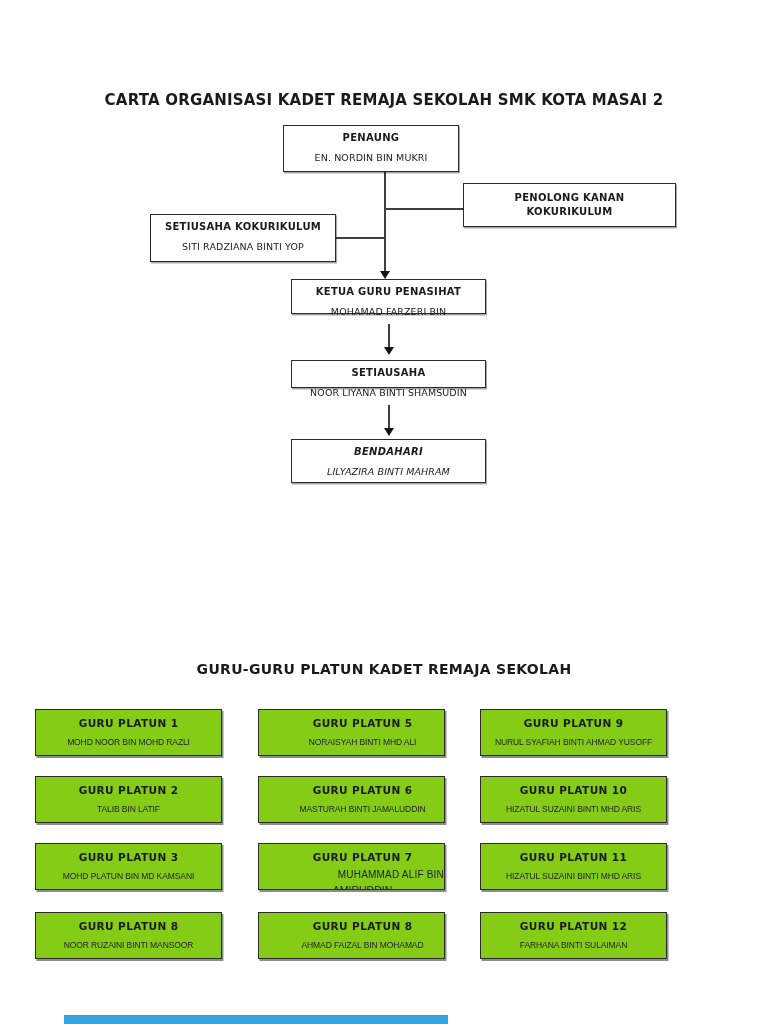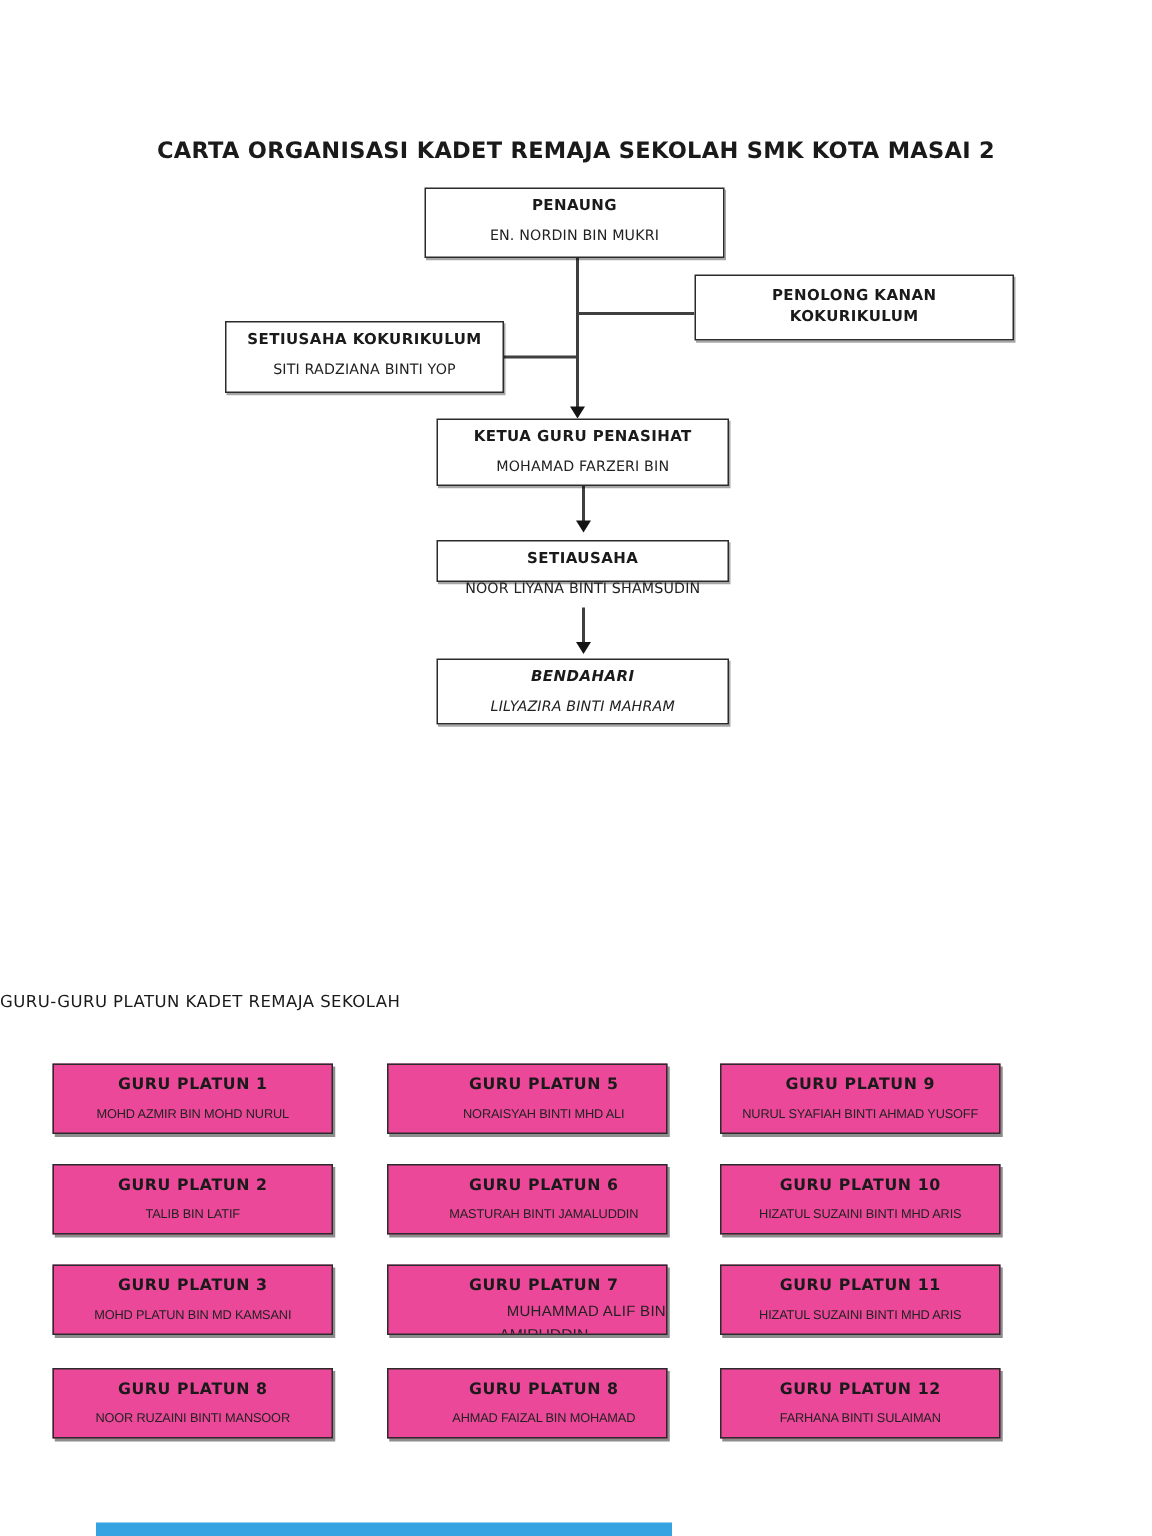--- a/index.html
+++ b/index.html
@@ -21,23 +21,23 @@
     top: 91px;
     text-align: center;
     font-size: 15px;
     font-weight: bold;
     letter-spacing: 0.2px;
   }
   .section-title {
     position: absolute;
     left: 0; right: 0;
     top: 661px;
-    text-align: left;
-    font-size: 11px;
-    font-weight: normal;
+    text-align: center;
+    font-size: 14px;
+    font-weight: bold;
     letter-spacing: 0.3px;
   }
 
   
   .obox {
     position: absolute;
     background: #ffffff;
     border: 1.6px solid #2b2b2b;
     box-shadow: 1px 1.5px 0 rgba(0,0,0,0.35);
     text-align: center;
@@ -47,25 +47,25 @@
     font-size: 10px;
     font-weight: bold;
     letter-spacing: 0.3px;
   }
   .obox .obox-name {
     margin-top: 9px;
     font-size: 9.5px;
     letter-spacing: 0.1px;
     color: #222;
   }
-  #box-penaung        { left: 283px; top: 125px; width: 200px; height: 47px; }
+  #box-penaung        { left: 283px; top: 125px; width: 176px; height: 47px; }
   #box-penolong       { left: 463px; top: 183px; width: 213px; height: 44px; padding-top: 7px; }
   #box-penolong .obox-title { margin-top: 0; line-height: 14px; }
   #box-setiusaha-koku { left: 150px; top: 214px; width: 186px; height: 48px; }
-  #box-ketua          { left: 291px; top: 279px; width: 195px; height: 45px; }
+  #box-ketua          { left: 291px; top: 279px; width: 195px; height: 35px; }
   #box-setiausaha     { left: 291px; top: 360px; width: 195px; height: 28px; }
   #box-bendahari      { left: 291px; top: 439px; width: 195px; height: 44px; font-style: italic; }
 
   
   .cline { position: absolute; background: #3f3f3f; }
   #vline-main   { left: 384px; top: 172px; width: 2px;  height: 100px; }
   #hline-right  { left: 385px; top: 208px; width: 78px; height: 2px; }
   #hline-left   { left: 336px; top: 237px; width: 49px; height: 2px; }
   #vline-2      { left: 388px; top: 324px; width: 2px;  height: 25px; }
   #vline-3      { left: 388px; top: 405px; width: 2px;  height: 25px; }
@@ -78,21 +78,21 @@
   }
   #arrow-1 { left: 380px; top: 271px; }
   #arrow-2 { left: 384px; top: 347px; }
   #arrow-3 { left: 384px; top: 428px; }
 
   
   .pbox {
     position: absolute;
     width: 187px;
     height: 47px;
-    background: #ec4899;
+    background: #84cc16;
     border: 1.6px solid #2b2b2b;
     box-shadow: 1.5px 2px 0 #8d8d8d;
     text-align: center;
     overflow: hidden;
   }
   .pbox .pbox-title {
     margin-top: 7px;
     font-size: 10.5px;
     font-weight: bold;
     letter-spacing: 0.4px;
@@ -172,21 +172,21 @@
 
   <div class="obox" id="box-bendahari">
     <div class="obox-title">BENDAHARI</div>
     <div class="obox-name">LILYAZIRA BINTI MAHRAM</div>
   </div>
 
   <div class="section-title">GURU-GURU PLATUN KADET REMAJA SEKOLAH</div>
 
   <div class="pbox col1 row1">
     <div class="pbox-title">GURU PLATUN 1</div>
-    <div class="pbox-name">MOHD AZMIR BIN MOHD NURUL</div>
+    <div class="pbox-name">MOHD NOOR BIN MOHD RAZLI</div>
   </div>
   <div class="pbox col1 row2">
     <div class="pbox-title">GURU PLATUN 2</div>
     <div class="pbox-name">TALIB BIN LATIF</div>
   </div>
   <div class="pbox col1 row3">
     <div class="pbox-title">GURU PLATUN 3</div>
     <div class="pbox-name">MOHD PLATUN BIN MD KAMSANI</div>
   </div>
   <div class="pbox col1 row4">

